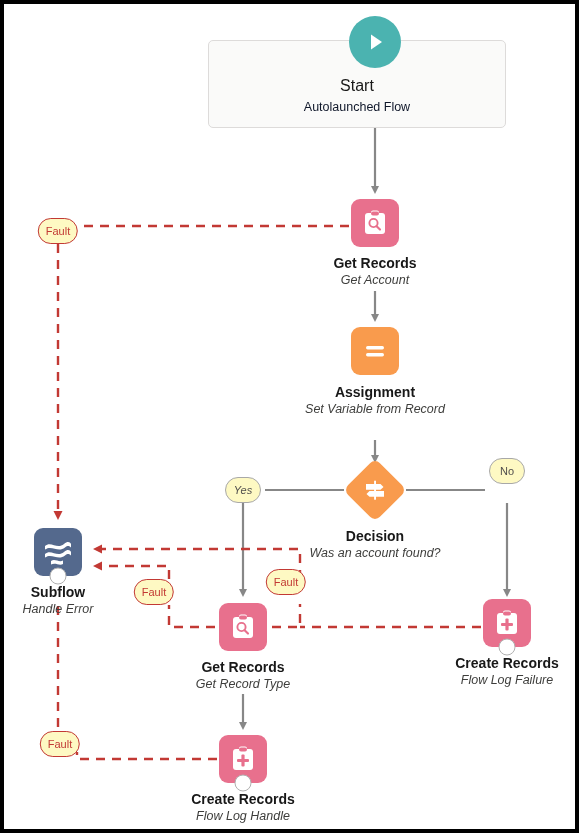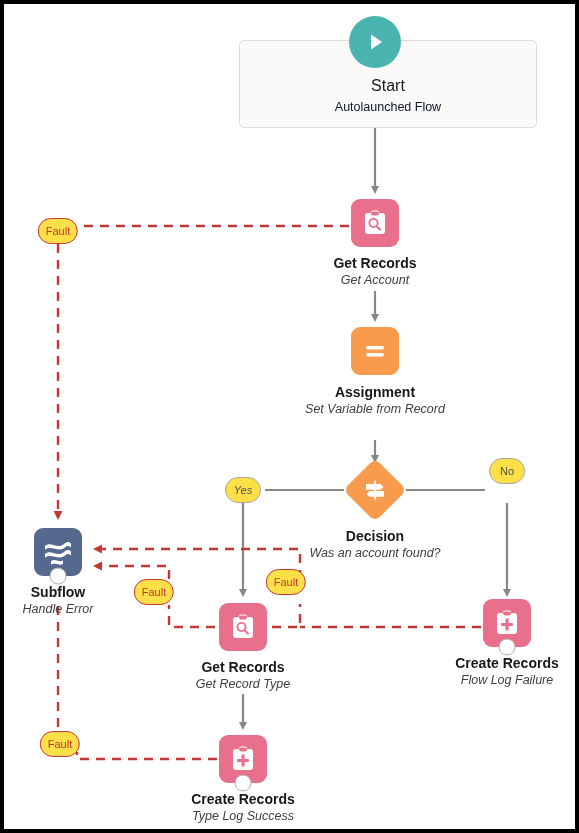--- a/index.html
+++ b/index.html
@@ -105,21 +105,21 @@
     transform: rotate(-45deg);
     display: flex;
     align-items: center;
     justify-content: center;
   }
   
   .pill {
     position: absolute;
     transform: translate(-50%, -50%);
     border-radius: 13px;
-    background: #fde047;
+    background: #fef9c3;
     box-sizing: border-box;
     display: flex;
     align-items: center;
     justify-content: center;
     font-size: 11px;
     height: 25px;
     padding: 12px 7px;
     min-width: 36px;
   }
   .pill-branch {
@@ -181,21 +181,21 @@
 
     <path d="M 211 623 L 165 623 L 165 601" stroke="#c23934" stroke-width="2.4" stroke-dasharray="9,7" fill="none"></path>
     <path d="M 165 575 L 165 562 L 93 562" stroke="#c23934" stroke-width="2.4" stroke-dasharray="9,7" fill="none" marker-end="url(#arrow-red)"></path>
 
     <path d="M 477 623 L 296 623" stroke="#c23934" stroke-width="2.4" stroke-dasharray="9,7" fill="none"></path>
 
     <path d="M 213 755 L 73 755 L 73 748" stroke="#c23934" stroke-width="2.4" stroke-dasharray="9,7" fill="none"></path>
     <path d="M 54 723 L 54 600" stroke="#c23934" stroke-width="2.4" stroke-dasharray="9,7" fill="none"></path>
   </svg>
 
-  <div class="start-card" style="left:384px; top:36px;">
+  <div class="start-card" style="left:353px; top:36px;">
     <span class="start-title">Start</span>
     <span class="start-sub">Autolaunched Flow</span>
   </div>
   <div class="start-circle" style="left:371px; top:38px; background:#4bb3b0;">
     <svg width="24" height="24" viewBox="0 0 24 24">
       <path d="M8 4.5 L19 12 L8 19.5 Z" fill="#ffffff"></path>
     </svg>
   </div>
 
   <div class="node-icon icon-48" style="left:371px; top:219px; background:#e8708d;">
@@ -287,21 +287,21 @@
       <rect x="4" y="4" width="20" height="21" rx="3" fill="#ffffff"></rect>
       <rect x="10" y="1.5" width="8" height="5" rx="2" fill="#ffffff"></rect>
       <rect x="10" y="2.5" width="8" height="4" rx="2" fill="#e8708d"></rect>
       <rect x="12.4" y="9.5" width="3.2" height="12" rx="1" fill="#e8708d"></rect>
       <rect x="8" y="13.9" width="12" height="3.2" rx="1" fill="#e8708d"></rect>
     </svg>
   </div>
   <div class="end-dot" style="left:239px; top:779px;"></div>
   <div class="node-labels" style="left:239px; top:787px;">
     <span class="node-title">Create Records</span>
-    <span class="node-sub">Type Log Success</span>
+    <span class="node-sub">Flow Log Handle</span>
   </div>
 
   <div class="pill pill-fault" style="left:54px; top:227px;">Fault</div>
   <div class="pill pill-fault" style="left:150px; top:588px;">Fault</div>
   <div class="pill pill-fault" style="left:282px; top:578px;">Fault</div>
   <div class="pill pill-fault" style="left:56px; top:740px;">Fault</div>
 
 </div>
 
 </body></html>

